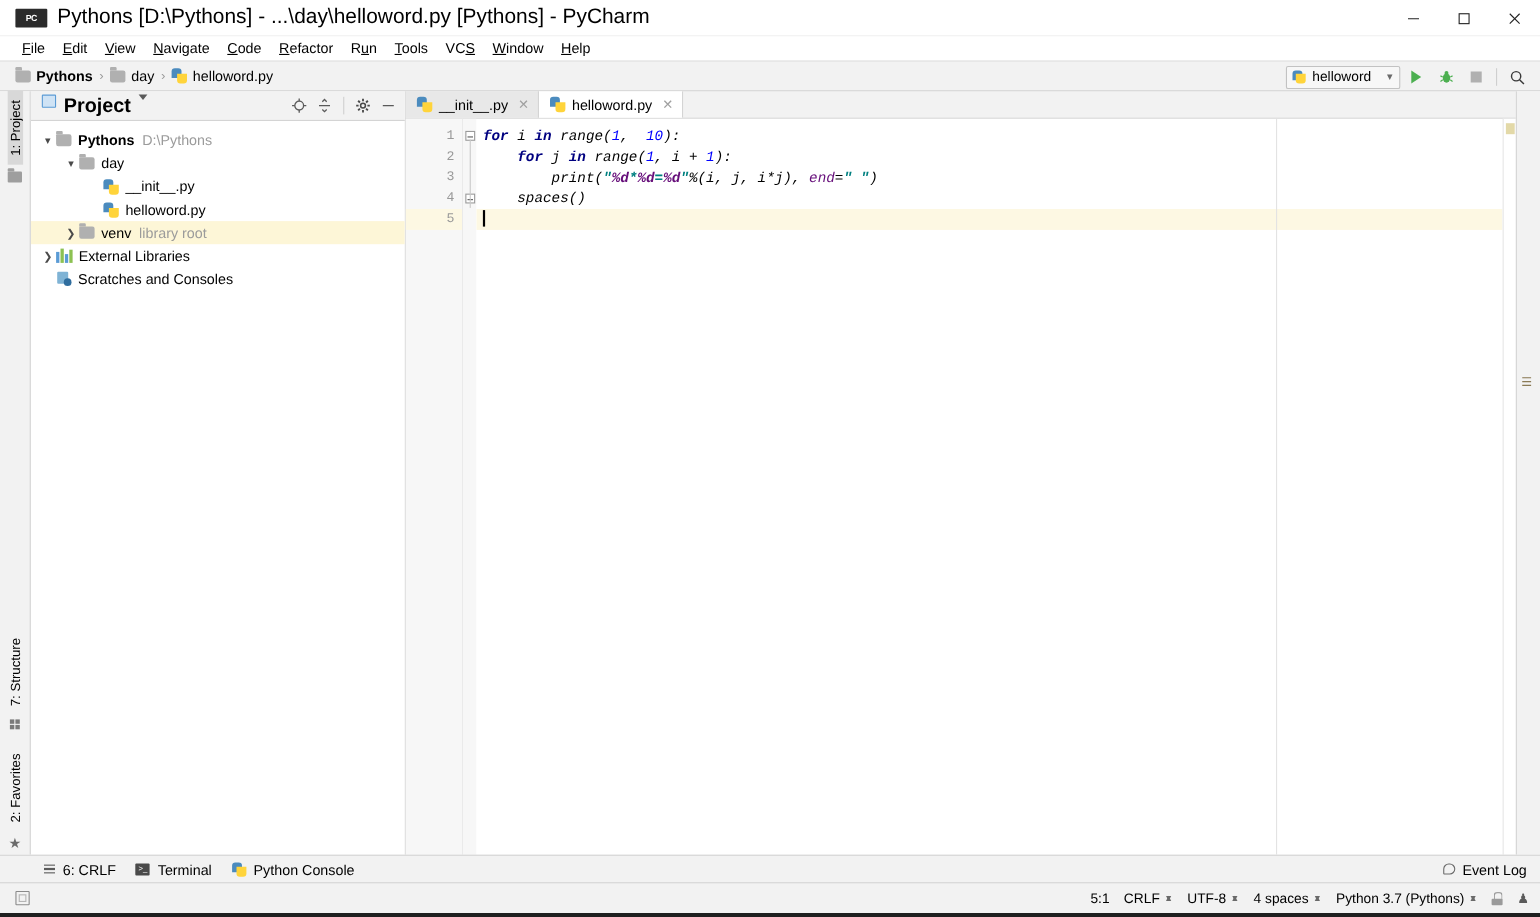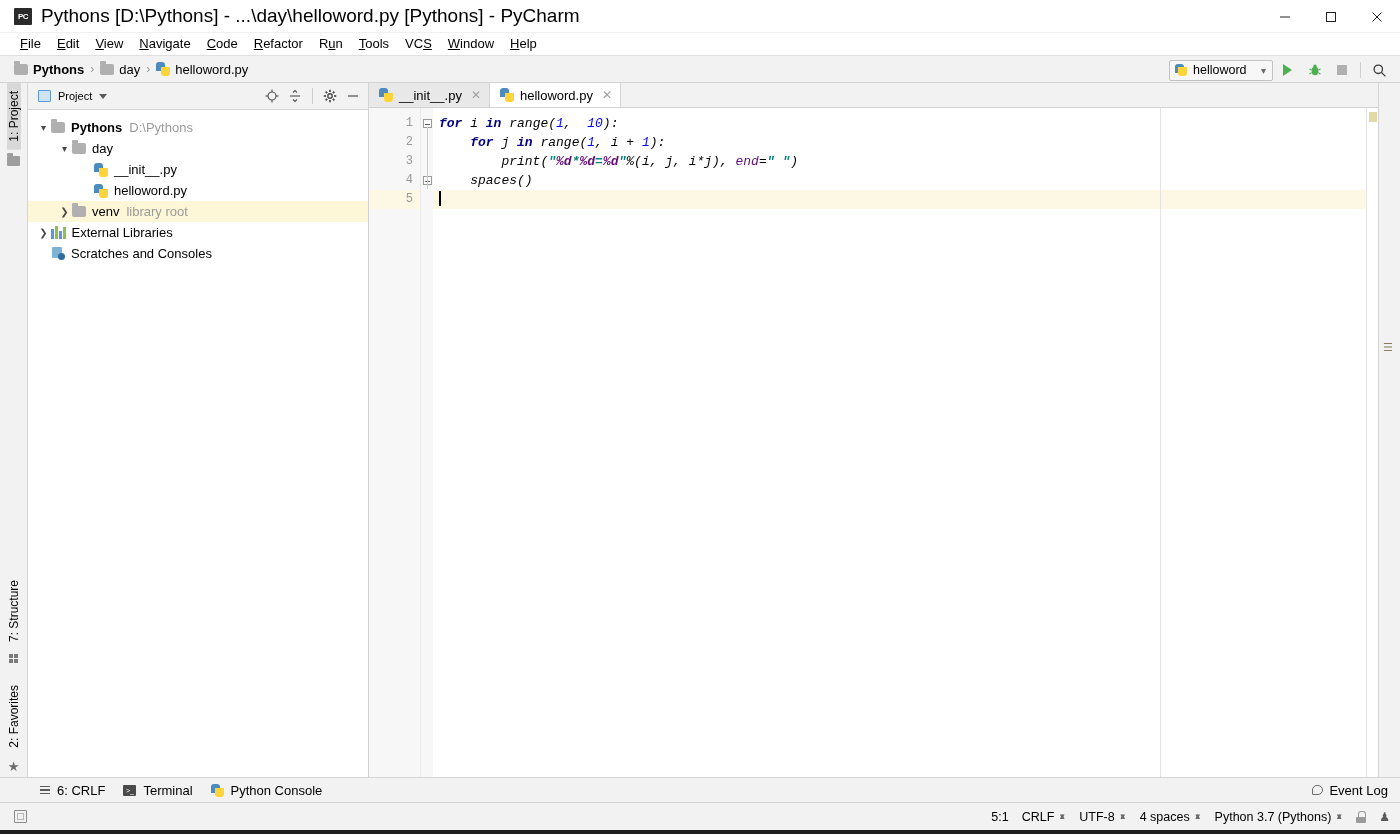--- a/index.html
+++ b/index.html
@@ -12,21 +12,21 @@
   }
   .app { position: relative; width: 1400px; height: 834px; background: #fff; display: flex; flex-direction: column; }
 
   
   .titlebar {
     height: 33px; min-height: 33px; background: #fff;
     display: flex; align-items: center; border-bottom: 1px solid #f0f0f0;
     position: relative;
   }
   .title-icon {
-    width: 18px; height: 17px; margin-left: 14px; margin-right: 9px;
+    width: 29px; height: 17px; margin-left: 14px; margin-right: 9px;
     background: #2b2b2b; color: #fff; font-size: 8px; font-weight: bold;
     display: flex; align-items: center; justify-content: center;
     border-radius: 1px; letter-spacing: -0.5px;
   }
   .title-text { font-size: 19px; color: #000; }
   .win-controls { position: absolute; right: 0; top: 0; height: 33px; display: flex; }
   .win-btn {
     width: 46px; height: 33px; display: flex; align-items: center; justify-content: center;
     font-size: 14px; color: #222;
   }
@@ -86,21 +86,21 @@
 
   
   .project {
     width: 341px; min-width: 341px; background: #fff; display: flex; flex-direction: column;
     border-right: 1px solid #d4d4d4;
   }
   .project-head {
     height: 27px; min-height: 27px; background: #f2f2f2; border-bottom: 1px solid #d4d4d4;
     display: flex; align-items: center; padding: 0 5px 0 10px; position: relative;
   }
-  .proj-title { display: flex; align-items: center; gap: 7px; font-size: 11px; }
+  .proj-title { display: flex; gap: 7px; font-size: 18px; font-weight: bold; }
   .proj-sq { width: 13px; height: 12px; border: 1.6px solid #5a9bd5; background: #cfe3f5; border-radius: 1px; }
   .caret-d { width: 0; height: 0; border-left: 4px solid transparent; border-right: 4px solid transparent; border-top: 5px solid #5a5a5a; }
   .proj-tools { margin-left: auto; display: flex; align-items: center; gap: 3px; }
   .pt { width: 20px; height: 20px; display: flex; align-items: center; justify-content: center; color: #5a5a5a; }
 
   .tree { flex: 1; padding-top: 7px; font-size: 13px; overflow: hidden; }
   .trow { height: 21px; display: flex; align-items: center; padding-right: 6px; white-space: nowrap; }
   .trow.sel { background: #fdf6d7; }
   .arrow { width: 15px; display: flex; align-items: center; justify-content: center; color: #4a4a4a; font-size: 10px; }
   .tlabel { margin-left: 6px; }

